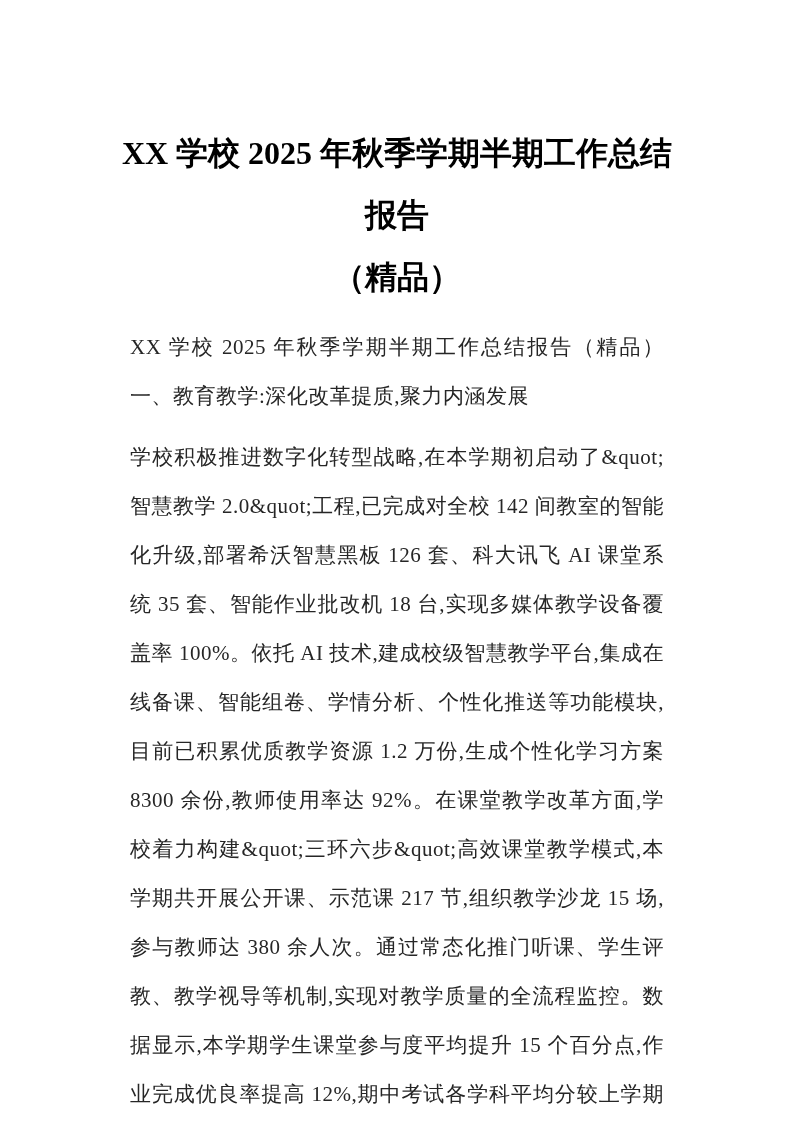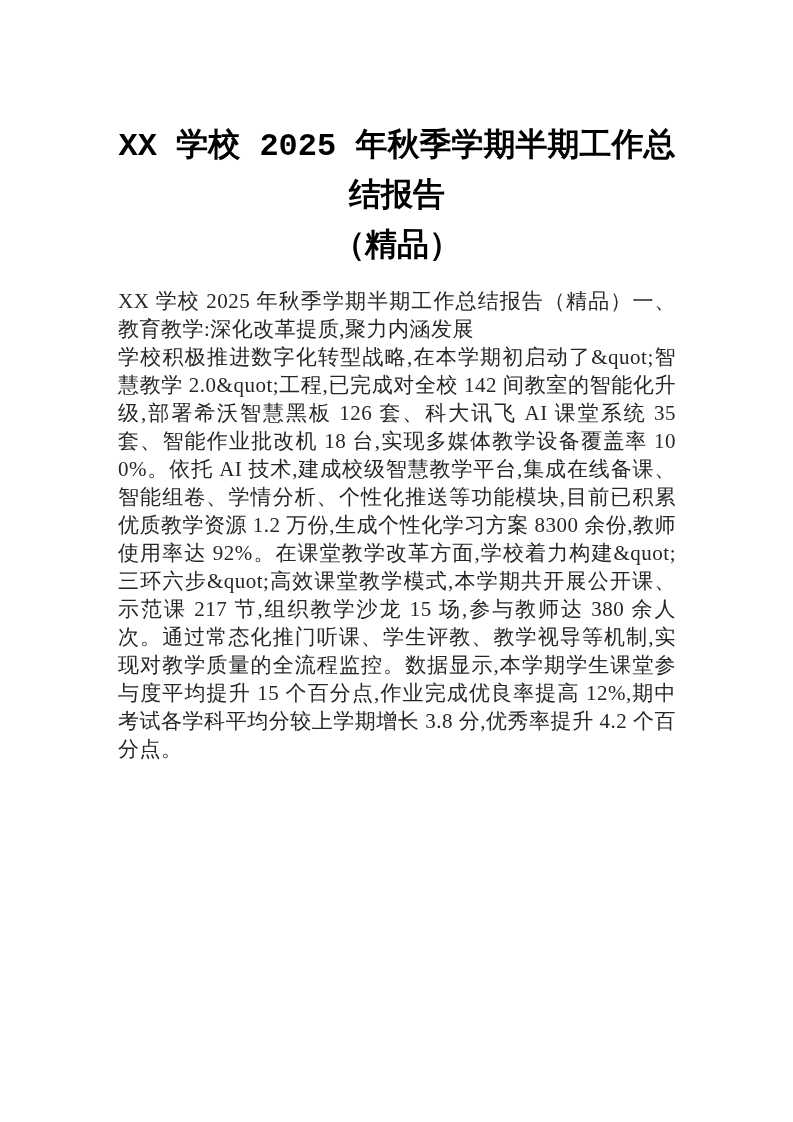--- a/index.html
+++ b/index.html
@@ -13,32 +13,32 @@
     height: 1122px;
     margin: 0 auto;
     background: #ffffff;
     box-sizing: border-box;
     padding: 122px 117px 0 118px;
     overflow: hidden;
     font-family: "Liberation Serif", "DejaVu Serif", serif;
   }
   .doc-title {
     margin: 0 0 15px 0;
-    font-family: Liberation Mono, monospace;
+    font-family: Liberation Serif, serif;
     font-weight: bold;
     font-size: 32px;
-    line-height: 50px;
+    line-height: 62px;
     text-align: center;
     color: #000000;
     white-space: pre-line;
   }
   .doc-body p {
-    margin: 0;
+    margin: 12px;
     font-size: 21px;
-    line-height: 28px;
+    line-height: 49px;
     letter-spacing: 0.5px;
     color: #262626;
     text-align: justify;
     text-align-last: left;
     word-break: break-all;
   }
 </style>
 </head>
 <body>
 

